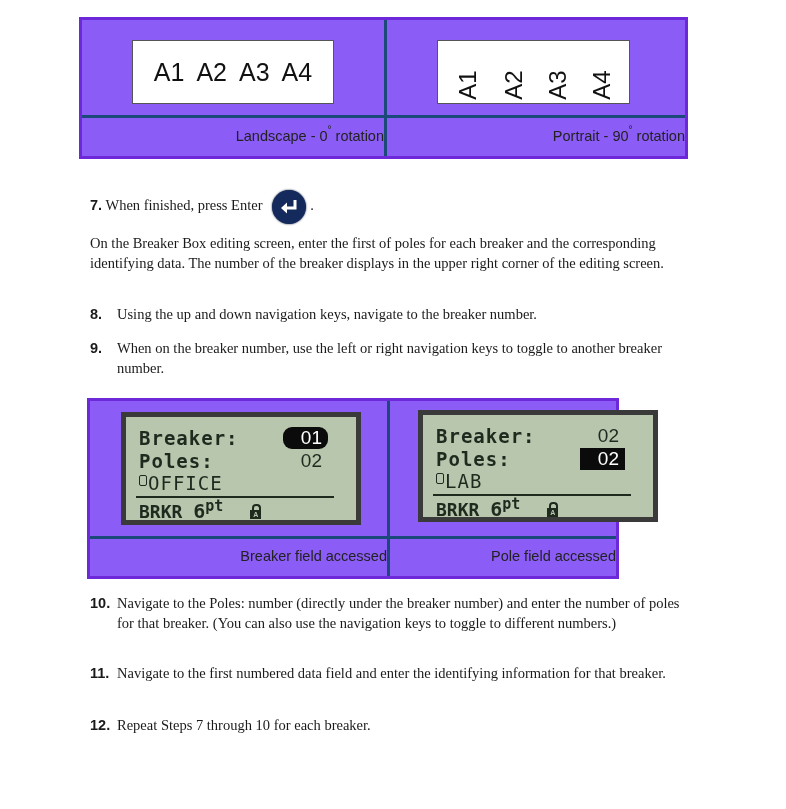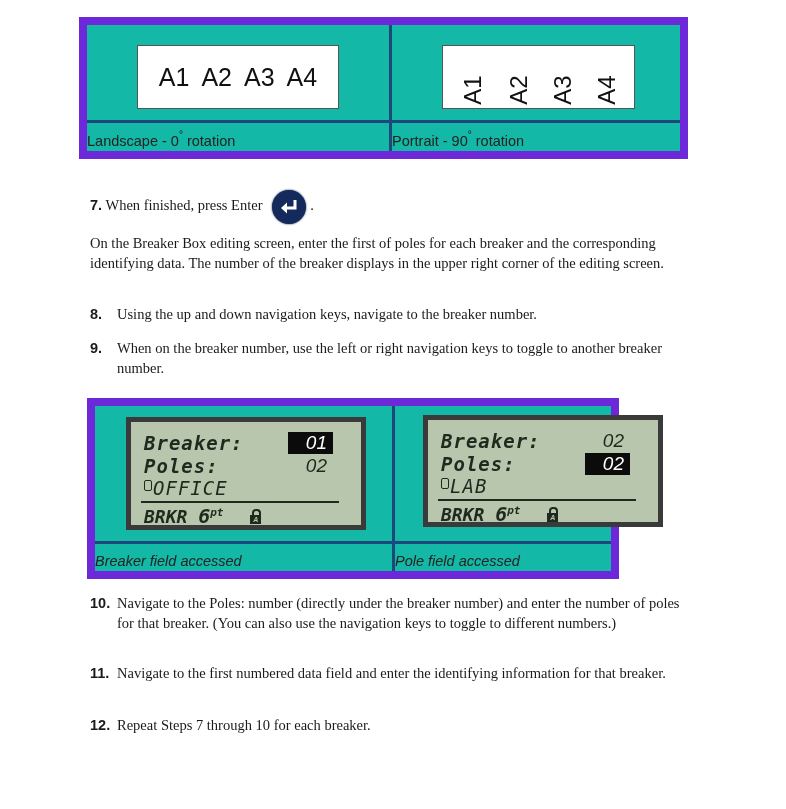--- a/index.html
+++ b/index.html
@@ -1,22 +1,22 @@
 <!DOCTYPE html>
 <html><head>
 <meta charset="utf-8">
 <style>
   html, body { margin: 0; padding: 0; background: #ffffff; }
   body { width: 786px; height: 809px; position: relative; overflow: hidden;
          font-family: "Liberation Serif", serif; color: #1a1a1a; }
 
-  .tbl { position: absolute; border: 8px solid #6d28d9; box-sizing: border-box; background: #14b8a6; padding-left: 32px; }
+  .tbl { position: absolute; border: 3px solid #6d28d9; box-sizing: border-box; background: #8b5cf6; padding-left: 32px; }
   .vline { position: absolute; top: 0; bottom: 0; width: 3px; background: #1b4a7a; }
   .hline { position: absolute; left: 0; right: 0; height: 3px; background: #1b4a7a; }
-  .caption { position: absolute; left: 0; right: 0; text-align: left;
+  .caption { position: absolute; left: 0; right: 0; text-align: right;
              font-family: "Liberation Sans", sans-serif; font-size: 14.5px; color: #222; }
   .caption sup { font-size: 10px; position: relative; top: -2px; }
 
   
   #t1 { left: 79px; top: 17px; width: 609px; height: 142px; }
   .label-box { position: absolute; border: 1.5px solid #555; box-sizing: border-box; background: #fff;
                font-family: "Liberation Sans", sans-serif; color: #111; }
   #lbl-land { left: 50px; top: 20px; width: 202px; height: 64px; display:flex; align-items:center; justify-content:center; gap: 12px; font-size: 25px; }
   #lbl-port { left: 355px; top: 20px; width: 193px; height: 64px; }
   .rot { position: absolute; top: 32px; font-size: 24px; transform: rotate(-90deg); transform-origin: center; width: 40px; text-align:center; line-height: 1; }
@@ -27,33 +27,33 @@
   .step { position: absolute; left: 90px; width: 600px; font-size: 14.5px; line-height: 19.5px; }
   .step .num { position: absolute; left: 0; top: 0; }
   .step .txt { display: block; padding-left: 27px; }
   b { font-weight: normal; }
 
   .enter-key { display: inline-block; width: 34px; height: 34px; border-radius: 50%; background: #142a5c;
                vertical-align: middle; position: relative; margin: 0 4px 0 6px; box-shadow: 0 0 2px #0b1836; }
   .enter-key svg { position: absolute; left: 7px; top: 8px; }
 
   
-  #t2 { left: 87px; top: 398px; width: 532px; height: 181px; font-style: italic; }
+  #t2 { left: 87px; top: 398px; width: 532px; height: 181px; }
   .lcd { position: absolute; background: #b8c6ad; border: 5px solid #3a3a3a; box-sizing: border-box;
          font-family: "DejaVu Sans Mono", monospace; font-weight: bold; color: #1f2a1f; }
   #lcd1 { left: 31px; top: 11px; width: 240px; height: 113px; }
   #lcd2 { left: 328px; top: 9px; width: 240px; height: 112px; }
   .lcd .row { position: absolute; left: 13px; font-size: 19px; letter-spacing: 1px; line-height: 22px; }
   .lcd .val { position: absolute; right: 28px; font-size: 19px; line-height: 22px; font-family: "Liberation Sans", sans-serif; font-weight: normal; padding: 0 6px 0 18px; }
   .lcd .val.sel { background: #0b0b0b; color: #ffffff; }
   .lcd .sep { position: absolute; left: 10px; right: 22px; height: 2px; background: #1f2a1f; top: 79px; }
   .lcd .field-ico { display:inline-block; width:6px; height:9px; border:1.5px solid #1f2a1f; border-radius:2px; vertical-align: top; margin-top: 3px; margin-right: 1px; font-size: 0; }
   .lcd .status { position: absolute; left: 13px; top: 83px; font-size: 18px; line-height: 22px; font-family: "DejaVu Sans Mono", monospace; }
   .lcd .size { font-size: 20px; }
-  .lcd .pt { font-size: 11px; position: relative; top: -7px; }
+  .lcd .pt { font-size: 15px; position: relative; top: -7px; }
   .lock { display: inline-block; position: relative; width: 11px; height: 15px; margin-left: 16px; vertical-align: -1px; }
   .lock .shackle { position: absolute; left: 2px; top: 0; width: 5px; height: 6px; border: 2px solid #1f2a1f; border-bottom: none; border-radius: 4px 4px 0 0; }
   .lock .body { position: absolute; left: 0; top: 6px; width: 11px; height: 9px; background: #1f2a1f; color: #b8c6ad; font-size: 7px; line-height: 9px; text-align: center; font-family: "Liberation Sans", sans-serif; }
 </style>
 </head>
 <body>
 
 <div class="tbl" id="t1">
   <div class="vline" style="left:302px;"></div>
   <div class="hline" style="top:95px;"></div>
@@ -100,21 +100,21 @@
   <span class="num">9.</span>
   <span class="txt">When on the breaker number, use the left or right navigation keys to toggle to another breaker number.</span>
 </div>
 
 <div class="tbl" id="t2">
   <div class="vline" style="left:297px;"></div>
   <div class="hline" style="top:135px;"></div>
 
   <div class="lcd" id="lcd1">
     <div class="row" style="top:10px;">Breaker:</div>
-    <div class="val sel" style="top:10px;">01</div>
+    <div class="val sel" style="top:10px;border-radius:9px;">01</div>
     <div class="row" style="top:33px;">Poles:</div>
     <div class="val" style="top:33px;">02</div>
     <div class="row" style="top:55px; font-weight:normal;">
       <span class="field-ico">1</span><span>OFFICE</span>
     </div>
     <div class="sep"></div>
     <div class="status">
       <span>BRKR</span>
       <span class="size">6</span><span class="pt">pt</span>
       <span class="lock"><span class="shackle"></span><span class="body">A</span></span>

